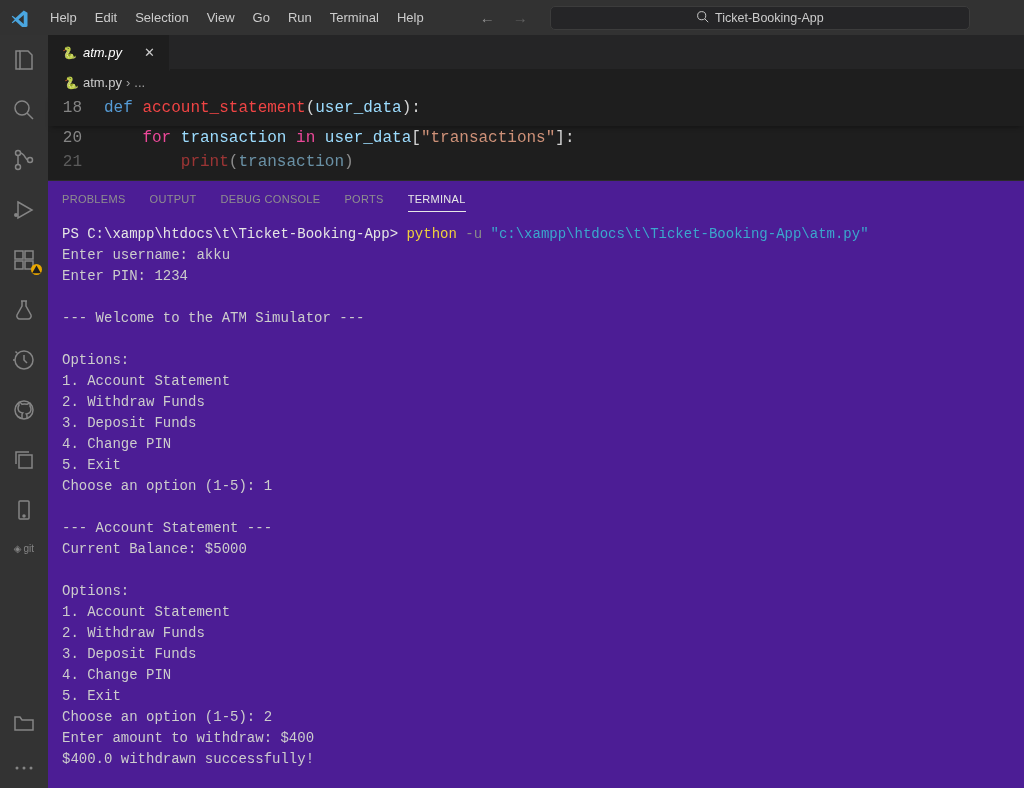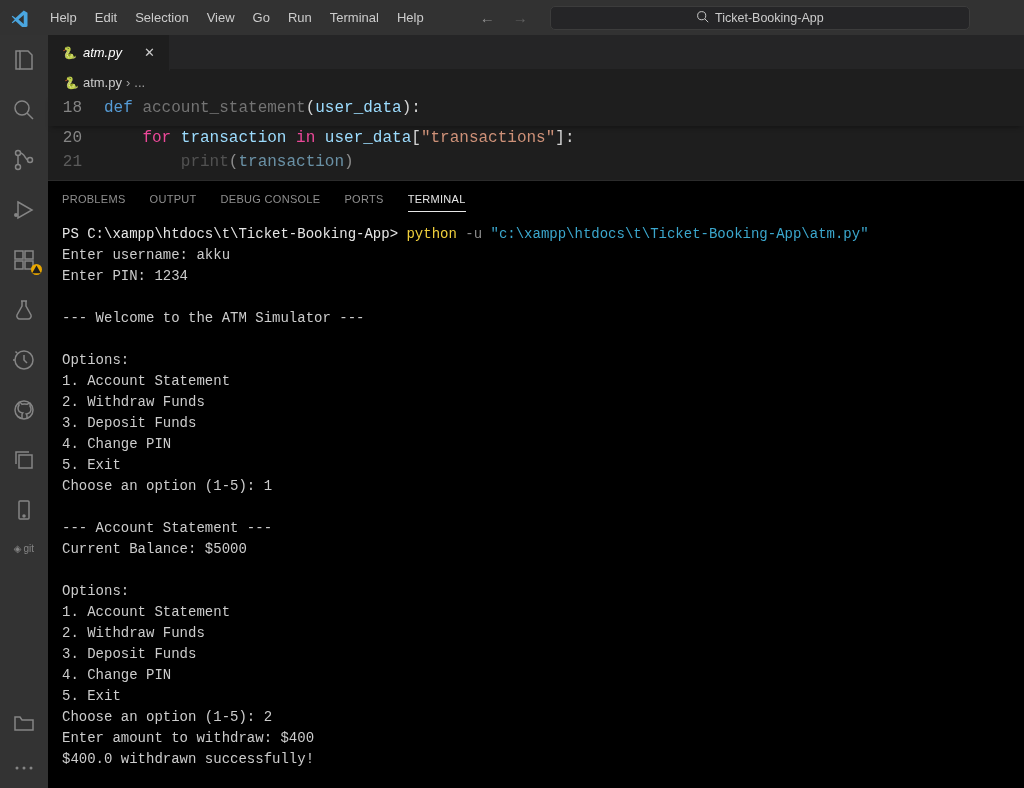--- a/index.html
+++ b/index.html
@@ -129,31 +129,31 @@
   padding: 2px 0 6px 0;
   font-family: Liberation Mono, monospace;
   font-size: 16px;
   line-height: 1.5;
 }
 .code-line { display: flex; }
 .lineno { width: 56px; text-align: right; padding-right: 22px; color: #858585;}
 .code { white-space: pre; }
 .kw-blue { color: #569cd6; }
 .kw-purple { color: #ec4899; }
-.fn-yellow { color: #737373; }
+.fn-yellow { color: #ef4444; }
 .var-blue { color: #9cdcfe; }
 .str-orange { color: #ce9178; }
 .default { color: #d4d4d4; }
 .panel {
   flex: 1;
   border-top: 1px solid #2b2b2b;
   display: flex;
   flex-direction: column;
   min-height: 0;
-  background: #000000;
+  background: #4c1d95;
 }
 .panel-tabs {
   display: flex;
   padding: 8px 14px 0 14px;
   gap: 24px;
   font-size: 11px;
 }
 .panel-tab {
   color: #8f8f8f;
   padding: 4px 0 6px 0;

